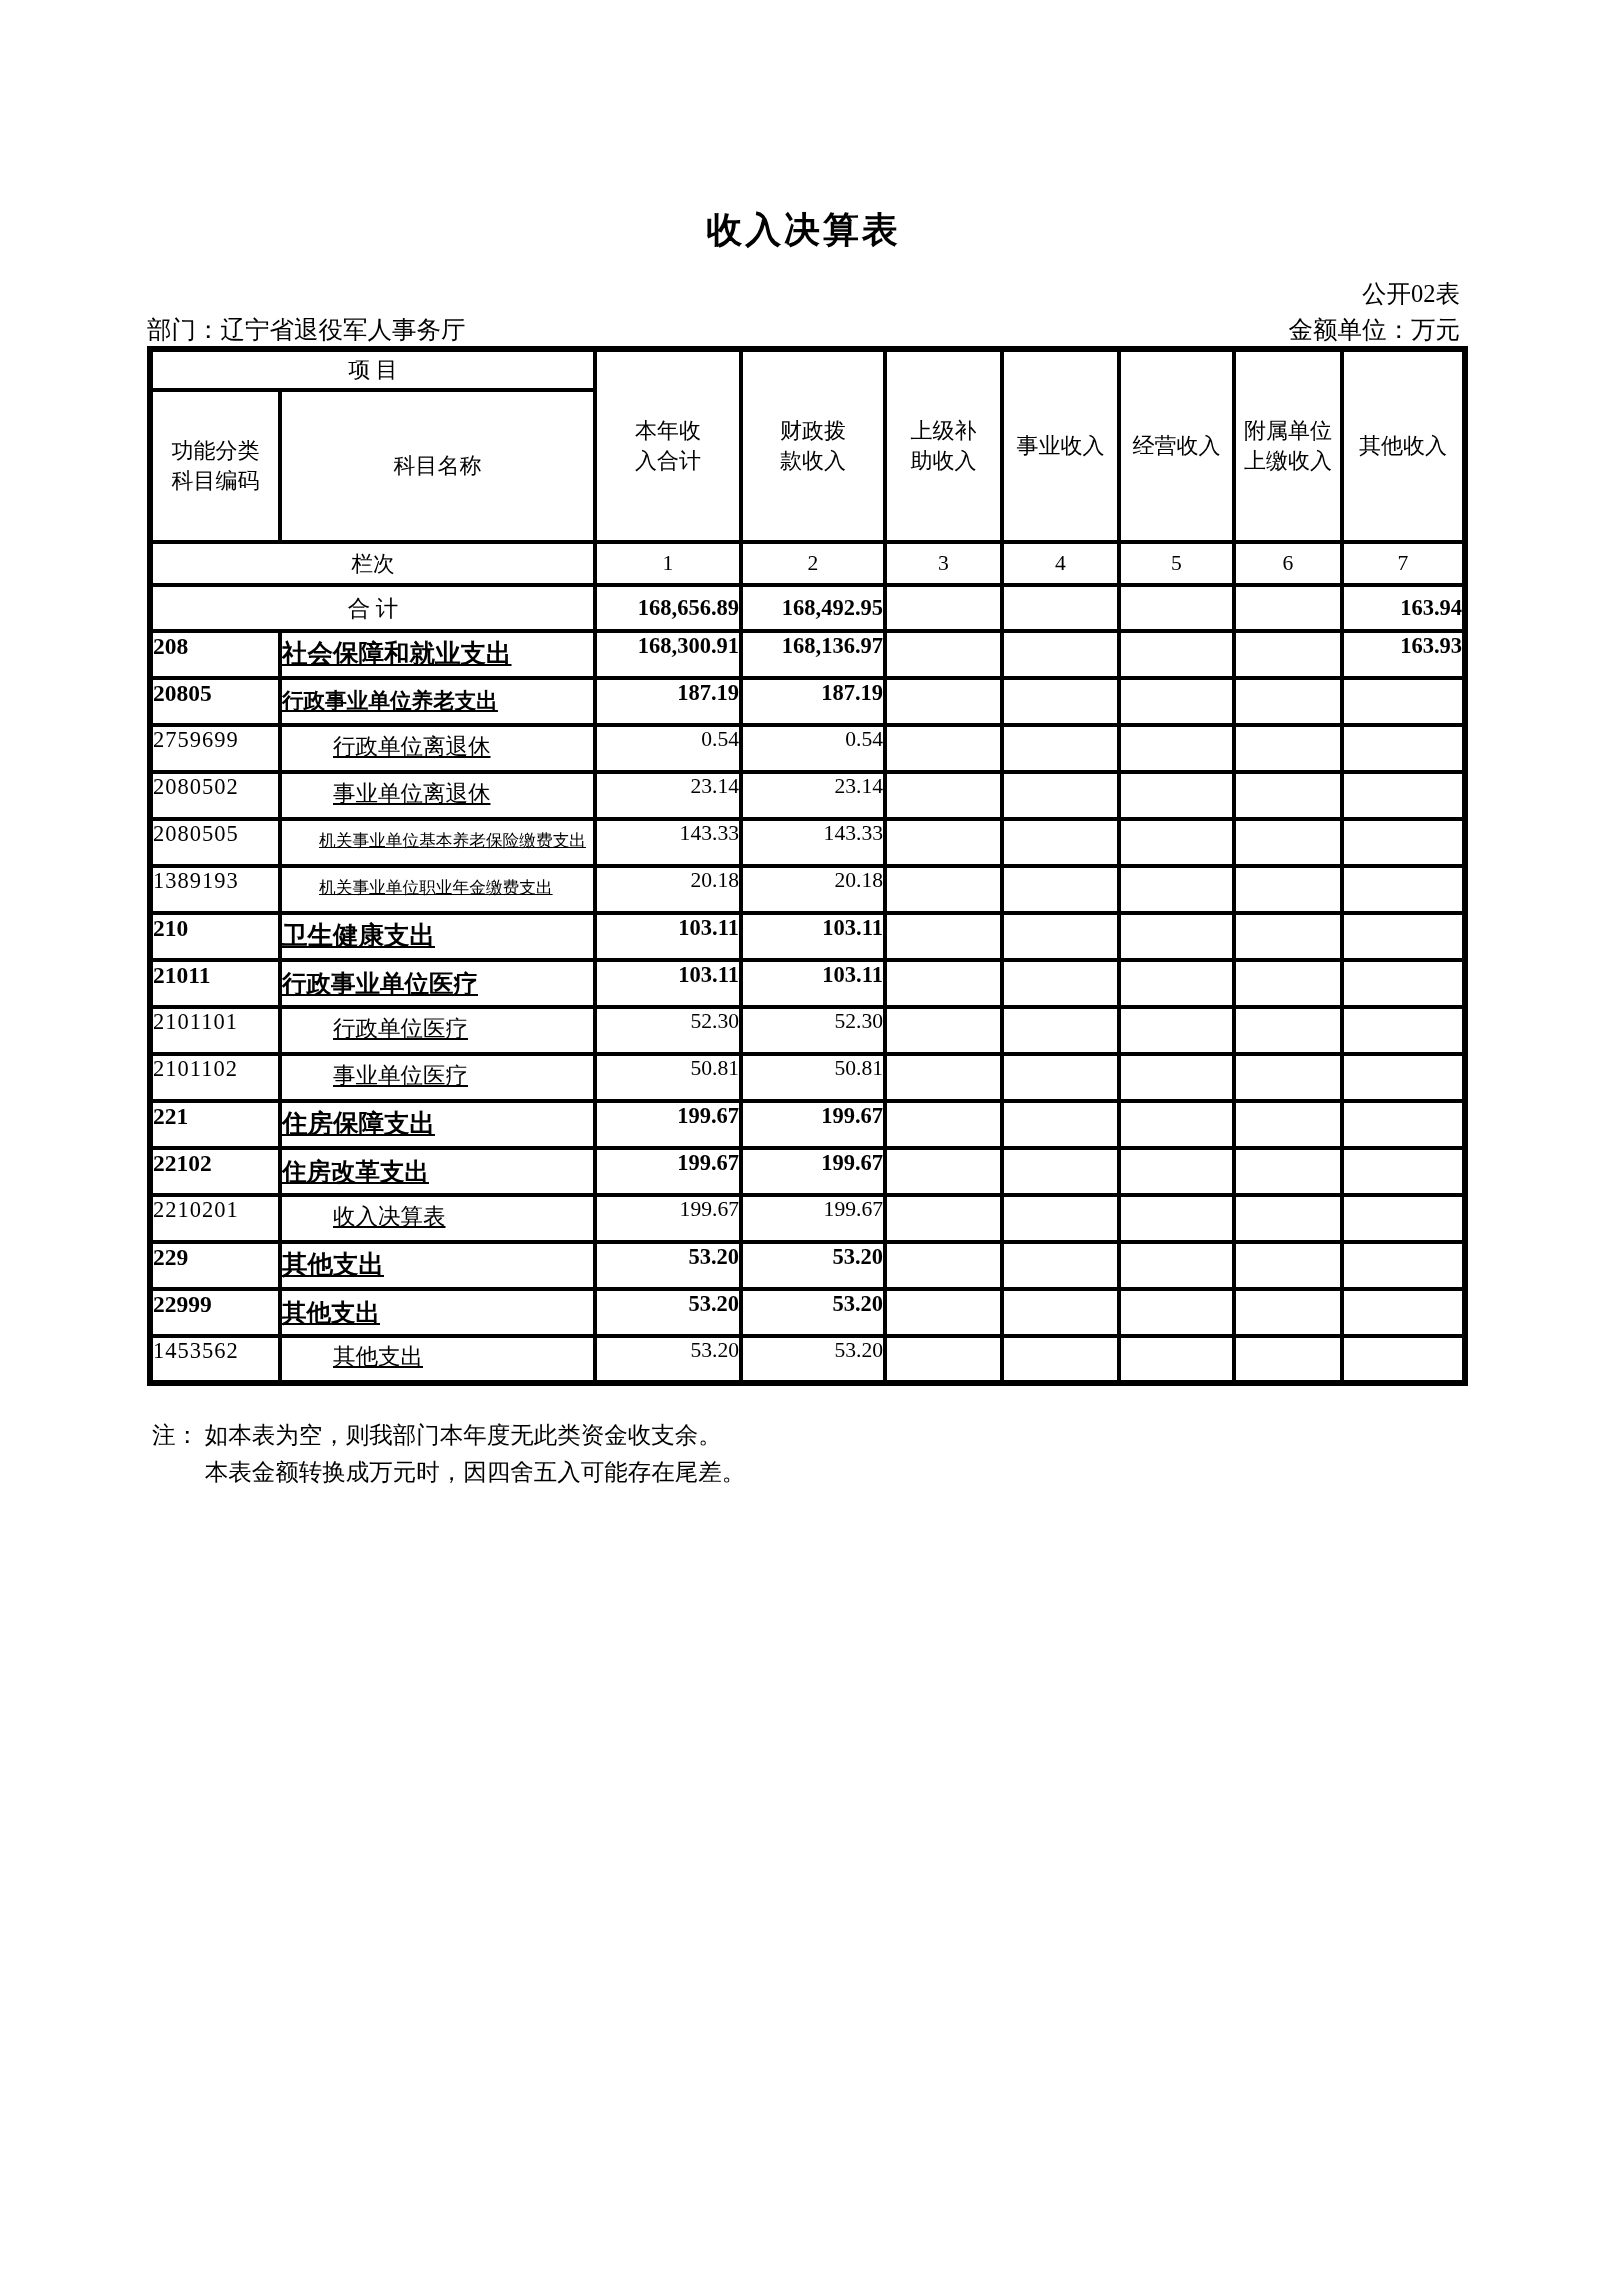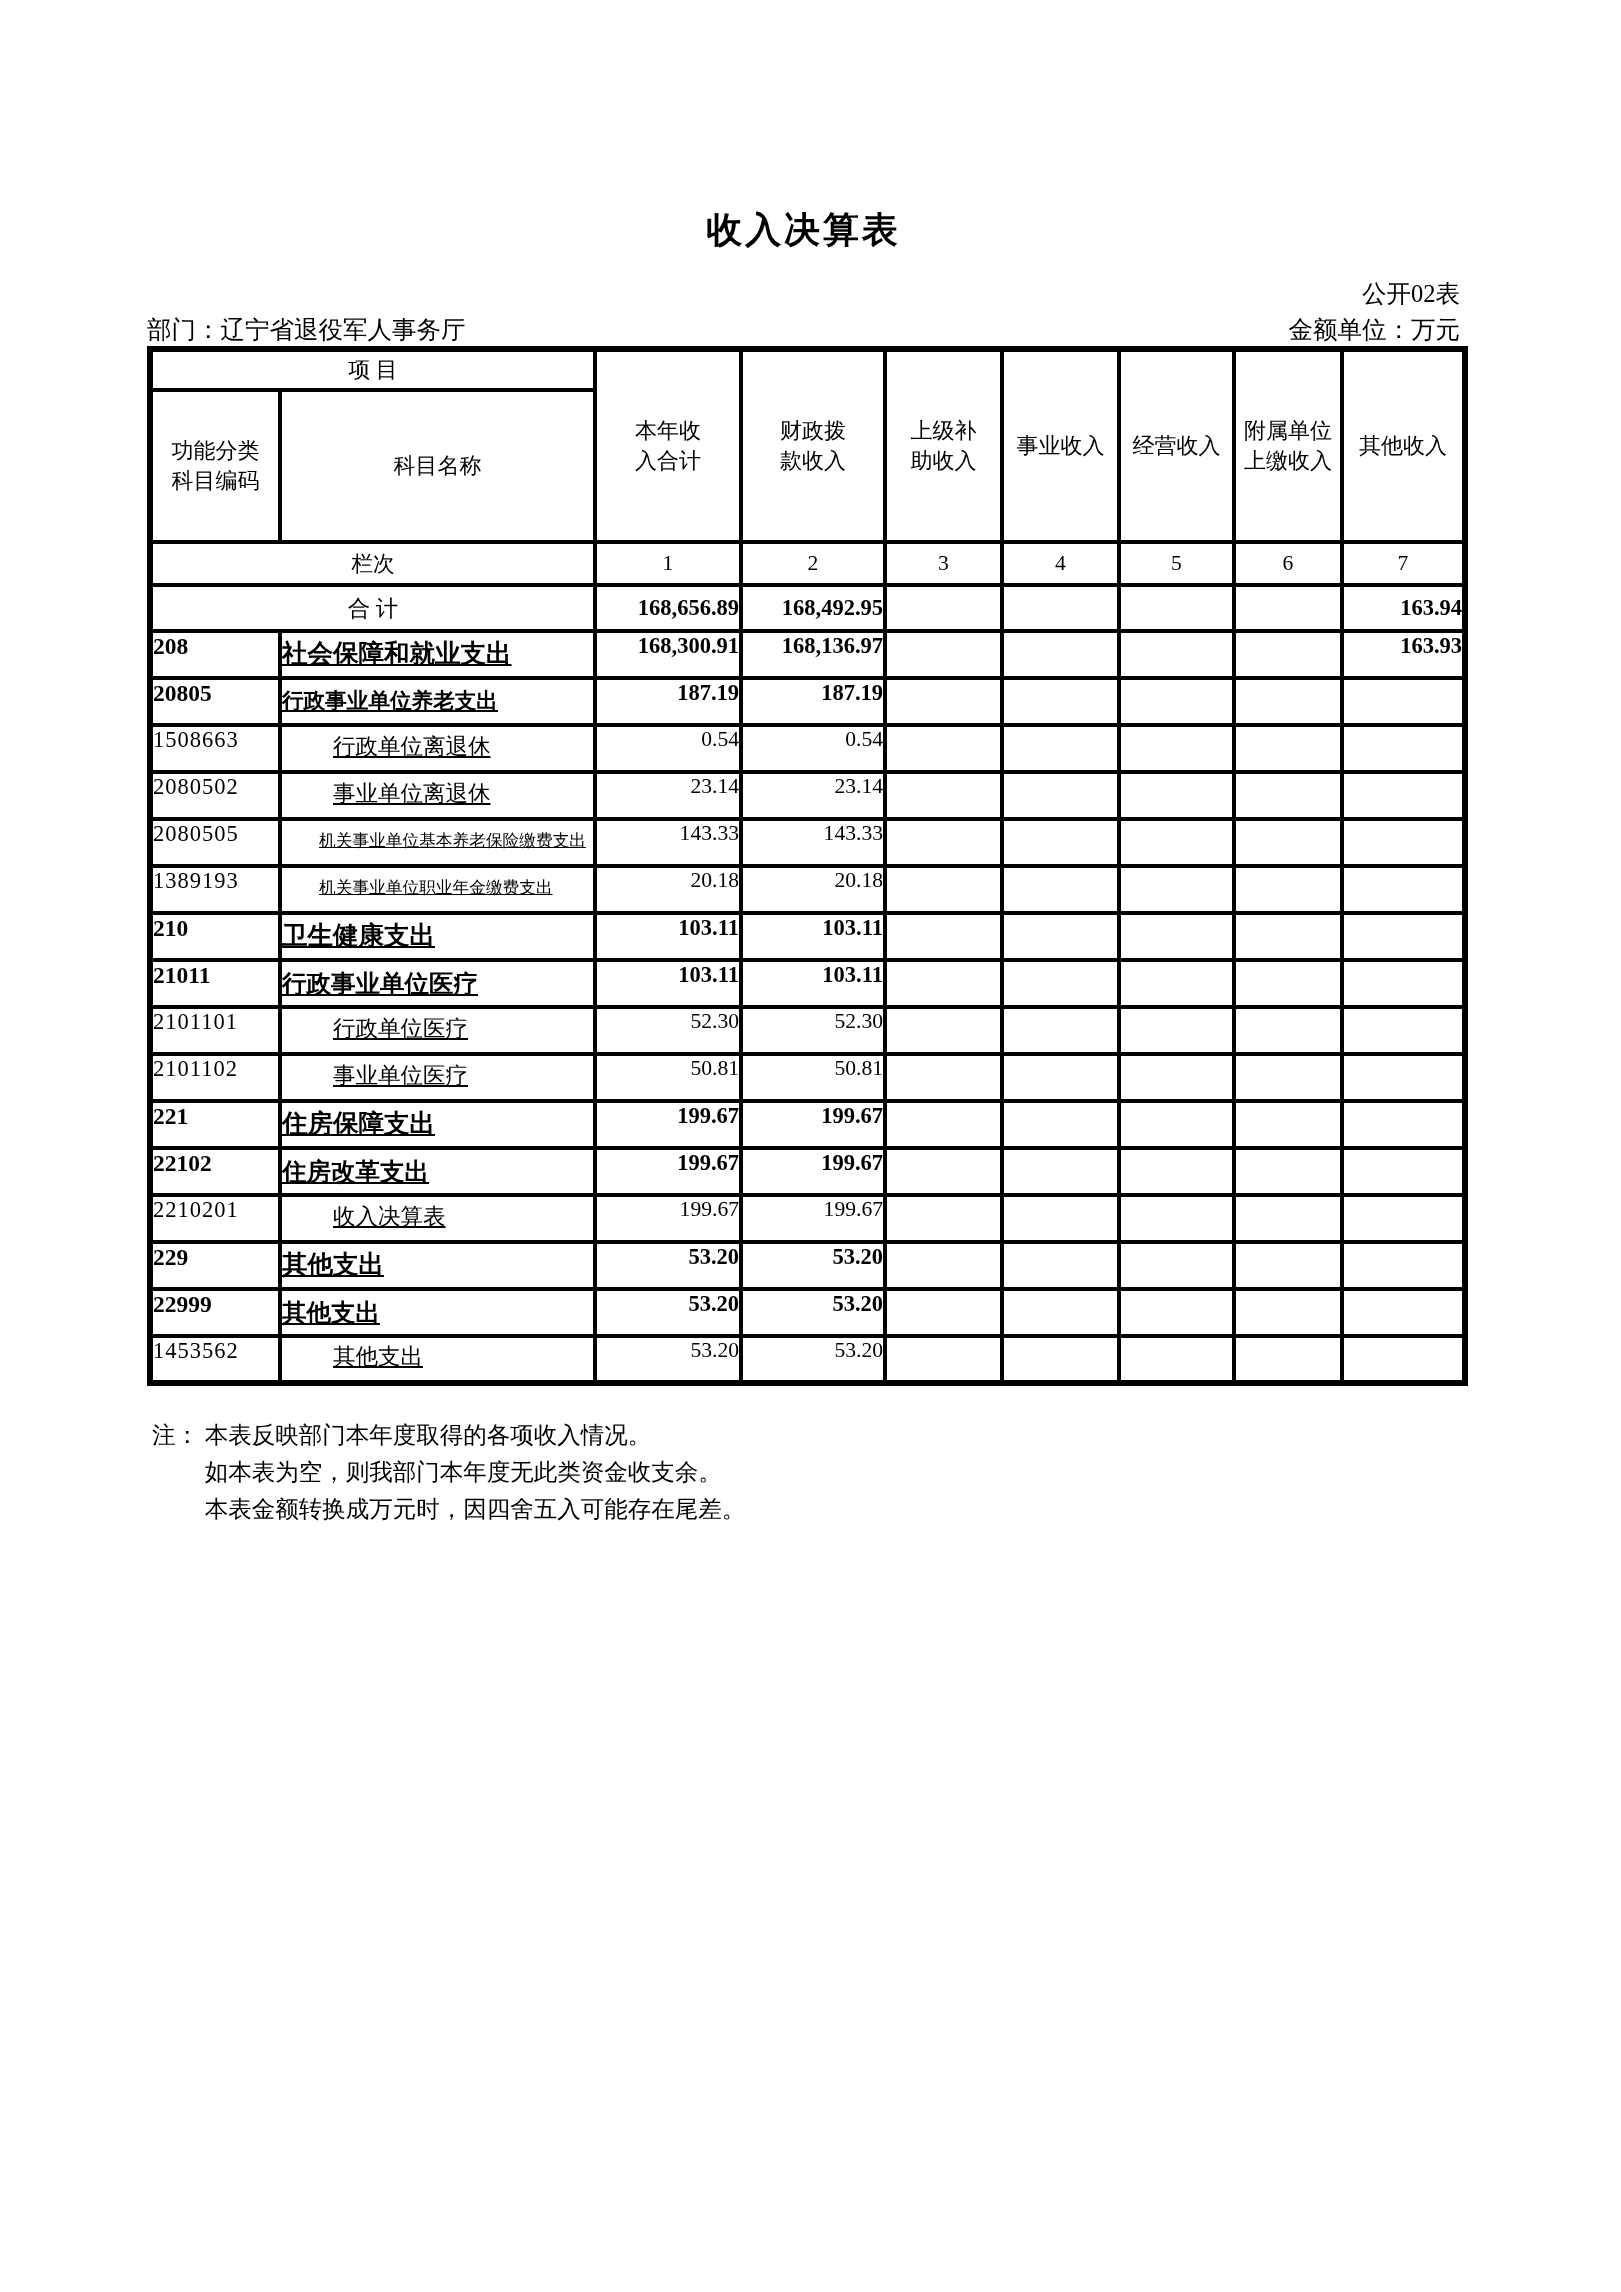--- a/index.html
+++ b/index.html
@@ -214,21 +214,21 @@
     <td class="name-cell">行政事业单位养老支出</td>
     <td class="num-cell">187.19</td>
     <td class="num-cell">187.19</td>
     <td class="num-cell"></td>
     <td class="num-cell"></td>
     <td class="num-cell"></td>
     <td class="num-cell"></td>
     <td class="num-cell"></td>
   </tr>
           <tr class="data-row row-detail">
-    <td class="code-cell">1508663</td>
+    <td class="code-cell">2759699</td>
     <td class="name-cell">行政单位离退休</td>
     <td class="num-cell">0.54</td>
     <td class="num-cell">0.54</td>
     <td class="num-cell"></td>
     <td class="num-cell"></td>
     <td class="num-cell"></td>
     <td class="num-cell"></td>
     <td class="num-cell"></td>
   </tr>
           <tr class="data-row row-detail">
@@ -373,21 +373,20 @@
     <td class="num-cell"></td>
     <td class="num-cell"></td>
     <td class="num-cell"></td>
   </tr>
         </tbody>
     </table>
 
     <div class="notes">
       <span class="notes-prefix">注：</span>
       <div class="notes-lines">
-        <div>本表反映部门本年度取得的各项收入情况。</div>
         <div>如本表为空，则我部门本年度无此类资金收支余。</div>
         <div>本表金额转换成万元时，因四舍五入可能存在尾差。</div>
       </div>
     </div>
 
   </div>
 </div>
 
 
 </body></html>

